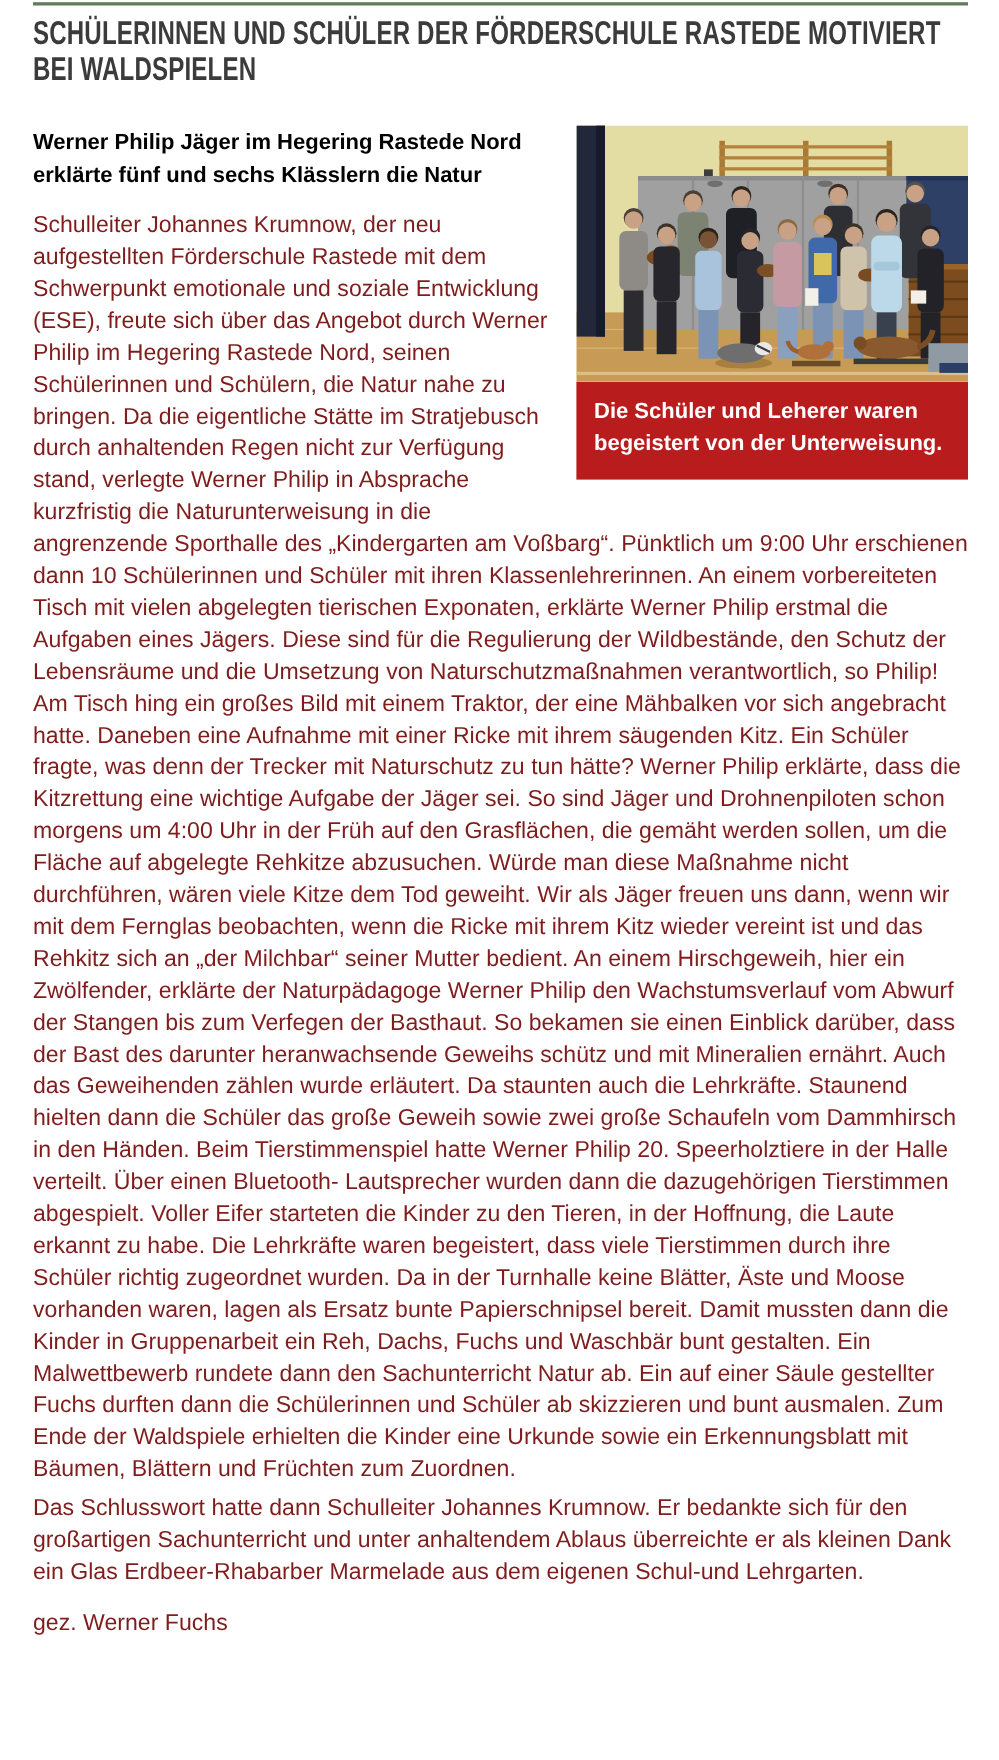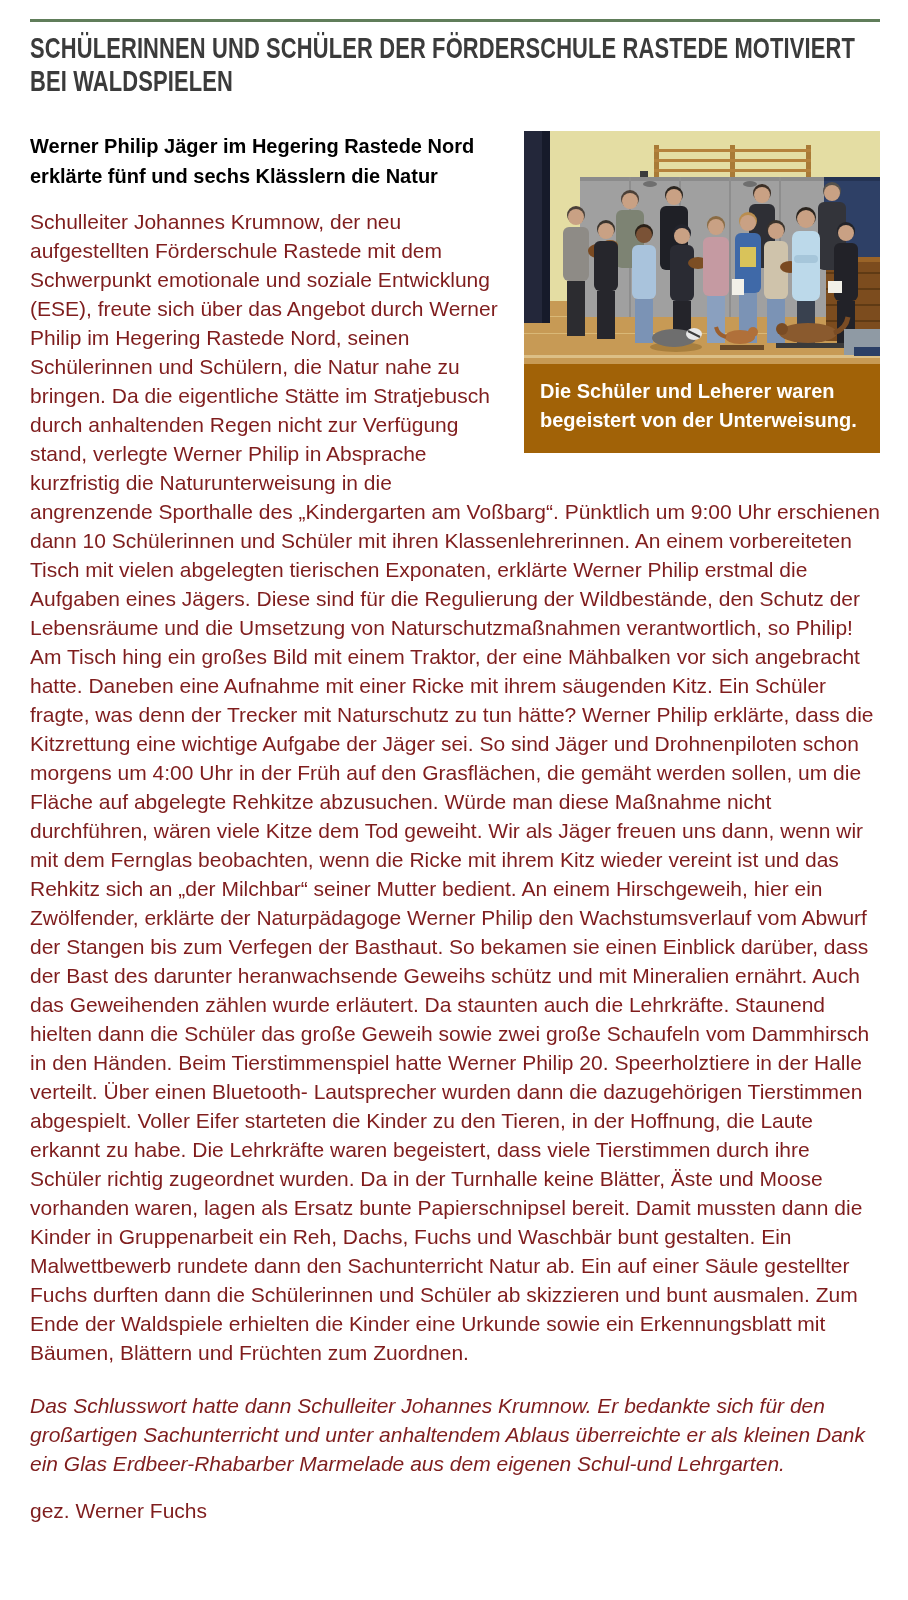--- a/index.html
+++ b/index.html
@@ -1,21 +1,21 @@
 <!DOCTYPE html>
 <html><head>
 <meta charset="utf-8">
 <style>
   html,body{margin:0;padding:0;}
   body{
     width:908px;height:1600px;overflow:hidden;background:#ffffff;
     font-family:"Liberation Sans","DejaVu Sans",sans-serif;
     -webkit-font-smoothing:antialiased;
   }
-  .page{padding:17px 28px 0 30px;}
+  .page{padding:0 28px 0 30px;}
   .top-rule{margin-top:2px;height:3px;width:100%;background:#607d5a;}
   h1{margin:9px 0 34px 0;padding:0;}
   .hl-line{
     display:block;white-space:nowrap;
     font-size:30px;line-height:33px;font-weight:700;color:#3b3b3b;
     letter-spacing:0.2px;
     transform:scaleX(0.73);transform-origin:0 0;
   }
   .article-body{color:#747474;}
   figure{
@@ -30,21 +30,21 @@
     font-size:20px;line-height:29px;font-weight:700;
   }
   h2{
     margin:0;padding:0;
     font-size:20px;line-height:30px;font-weight:700;color:#000000;
   }
   p{
     margin:16px 0 0 0;padding:0;
     font-size:21px;line-height:29px;color:#7f1d1d;
   }
-  p.para-2{margin-top:24px;font-style:italic;}
+  p.para-2{margin-top:6px;}
   p.signature{margin-top:18px;}
 </style>
 </head>
 <body>
 
 <div class="page">
 
   <div class="top-rule" style="background-color: rgb(96, 125, 90);"></div>
 
   <h1>
@@ -193,21 +193,21 @@
           <path d="M202 206 q-8 -2 -10 -10" stroke="#9c5f2e" stroke-width="4" fill="none"></path>
           <rect x="252" y="212" width="68" height="5" fill="#3a3a3a"></rect>
           <ellipse cx="284" cy="202" rx="29" ry="10" fill="#8a5a2e"></ellipse>
           <circle cx="258" cy="198" r="6" fill="#7a4c24"></circle>
           <path d="M310 202 q12 -4 14 -16" stroke="#7a4c24" stroke-width="5" fill="none"></path>
 
           <rect x="320" y="198" width="36" height="26" fill="#8f9aa4"></rect>
           <rect x="330" y="216" width="26" height="9" fill="#2b3f66"></rect>
         </svg>
       </div>
-      <figcaption style="background-color: #a16207; color: rgb(255, 255, 255);">Die Schüler und Leherer waren begeistert von der Unterweisung.</figcaption>
+      <figcaption style="background-color: #b91c1c; color: rgb(255, 255, 255);">Die Schüler und Leherer waren begeistert von der Unterweisung.</figcaption>
     </figure>
 
     <h2>Werner Philip Jäger im Hegering Rastede Nord erklärte fünf und sechs Klässlern die Natur</h2>
 
     <p class="para-1">Schulleiter Johannes Krumnow, der neu aufgestellten Förderschule Rastede mit dem Schwerpunkt emotionale und soziale Entwicklung (ESE), freute sich über das Angebot durch Werner Philip im Hegering Rastede Nord, seinen Schülerinnen und Schülern, die Natur nahe zu bringen. Da die eigentliche Stätte im Stratjebusch durch anhaltenden Regen nicht zur Verfügung stand, verlegte Werner Philip in Absprache kurzfristig die Naturunterweisung in die angrenzende Sporthalle des „Kindergarten am Voßbarg“. Pünktlich um 9:00 Uhr erschienen dann 10 Schülerinnen und Schüler mit ihren Klassenlehrerinnen. An einem vorbereiteten Tisch mit vielen abgelegten tierischen Exponaten, erklärte Werner Philip erstmal die Aufgaben eines Jägers. Diese sind für die Regulierung der Wildbestände, den Schutz der Lebensräume und die Umsetzung von Naturschutzmaßnahmen verantwortlich, so Philip! Am Tisch hing ein großes Bild mit einem Traktor, der eine Mähbalken vor sich angebracht hatte. Daneben eine Aufnahme mit einer Ricke mit ihrem säugenden Kitz. Ein Schüler fragte, was denn der Trecker mit Naturschutz zu tun hätte? Werner Philip erklärte, dass die Kitzrettung eine wichtige Aufgabe der Jäger sei. So sind Jäger und Drohnenpiloten schon morgens um 4:00 Uhr in der Früh auf den Grasflächen, die gemäht werden sollen, um die Fläche auf abgelegte Rehkitze abzusuchen. Würde man diese Maßnahme nicht durchführen, wären viele Kitze dem Tod geweiht. Wir als Jäger freuen uns dann, wenn wir mit dem Fernglas beobachten, wenn die Ricke mit ihrem Kitz wieder vereint ist und das Rehkitz sich an „der Milchbar“ seiner Mutter bedient. An einem Hirschgeweih, hier ein Zwölfender, erklärte der Naturpädagoge Werner Philip den Wachstumsverlauf vom Abwurf der Stangen bis zum Verfegen der Basthaut. So bekamen sie einen Einblick darüber, dass der Bast des darunter heranwachsende Geweihs schütz und mit Mineralien ernährt. Auch das Geweihenden zählen wurde erläutert. Da staunten auch die Lehrkräfte. Staunend hielten dann die Schüler das große Geweih sowie zwei große Schaufeln vom Dammhirsch in den Händen. Beim Tierstimmenspiel hatte Werner Philip 20. Speerholztiere in der Halle verteilt. Über einen Bluetooth- Lautsprecher wurden dann die dazugehörigen Tierstimmen abgespielt. Voller Eifer starteten die Kinder zu den Tieren, in der Hoffnung, die Laute erkannt zu habe. Die Lehrkräfte waren begeistert, dass viele Tierstimmen durch ihre Schüler richtig zugeordnet wurden. Da in der Turnhalle keine Blätter, Äste und Moose vorhanden waren, lagen als Ersatz bunte Papierschnipsel bereit. Damit mussten dann die Kinder in Gruppenarbeit ein Reh, Dachs, Fuchs und Waschbär bunt gestalten. Ein Malwettbewerb rundete dann den Sachunterricht Natur ab. Ein auf einer Säule gestellter Fuchs durften dann die Schülerinnen und Schüler ab skizzieren und bunt ausmalen. Zum Ende der Waldspiele erhielten die Kinder eine Urkunde sowie ein Erkennungsblatt mit Bäumen, Blättern und Früchten zum Zuordnen.</p>
 
     <p class="para-2">Das Schlusswort hatte dann Schulleiter Johannes Krumnow. Er bedankte sich für den großartigen Sachunterricht und unter anhaltendem Ablaus überreichte er als kleinen Dank ein Glas Erdbeer-Rhabarber Marmelade aus dem eigenen Schul-und Lehrgarten.</p>
 
     <p class="signature">gez. Werner Fuchs</p>
 

